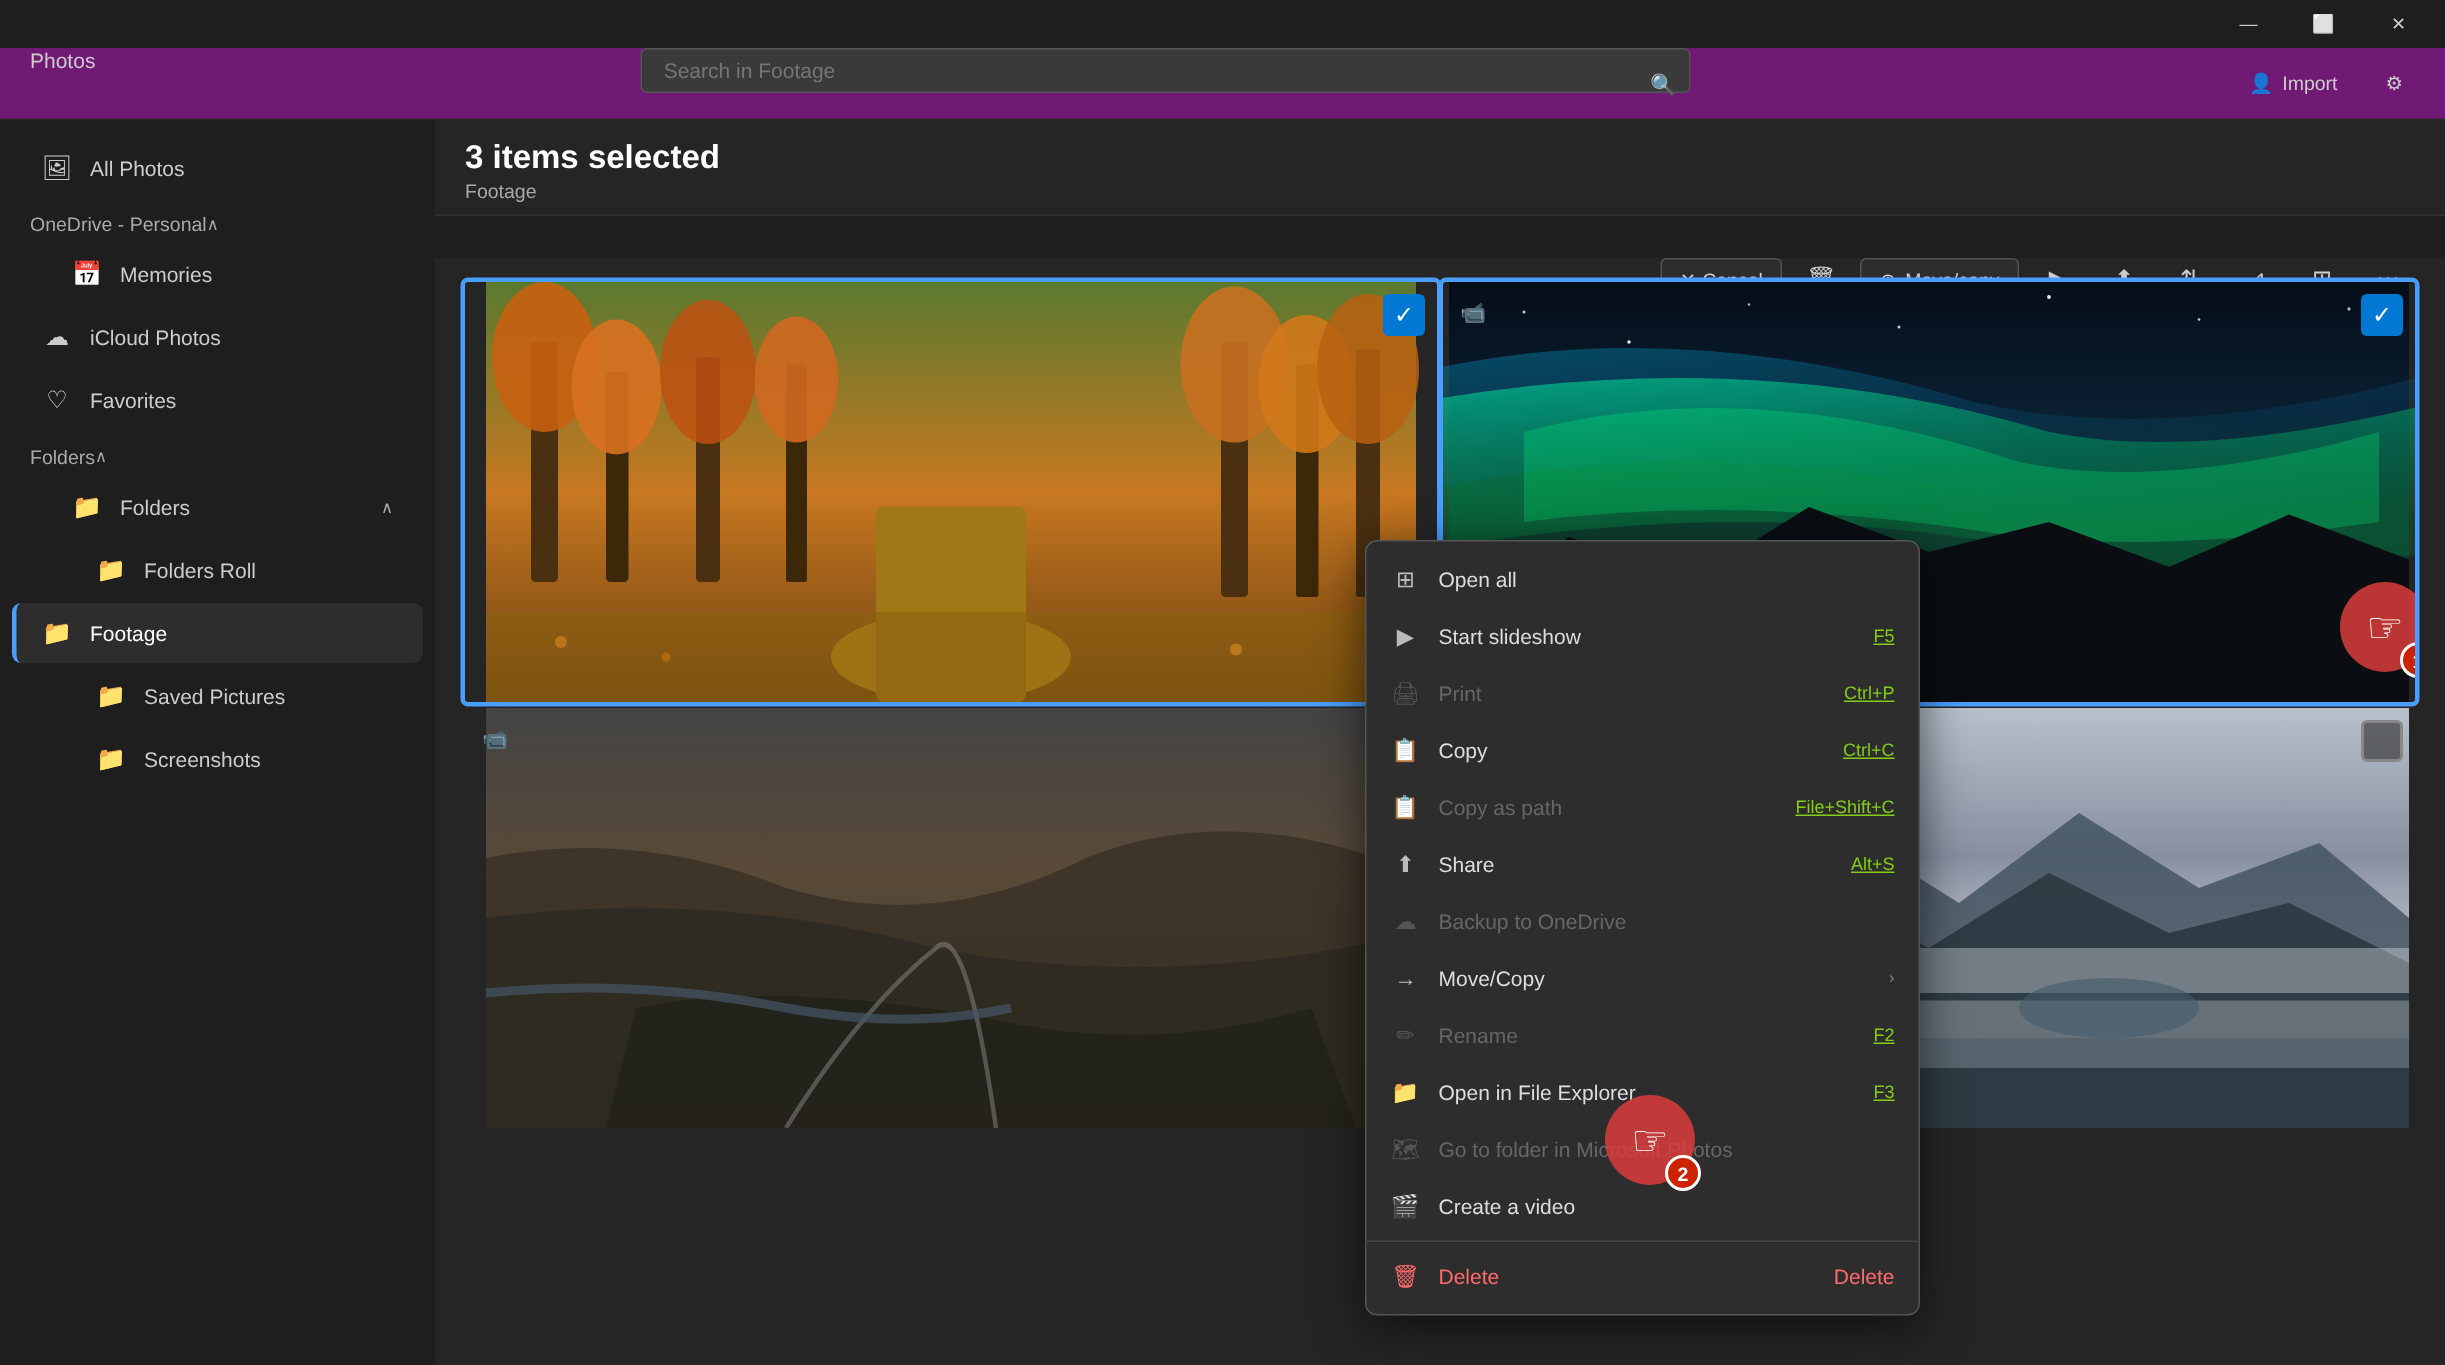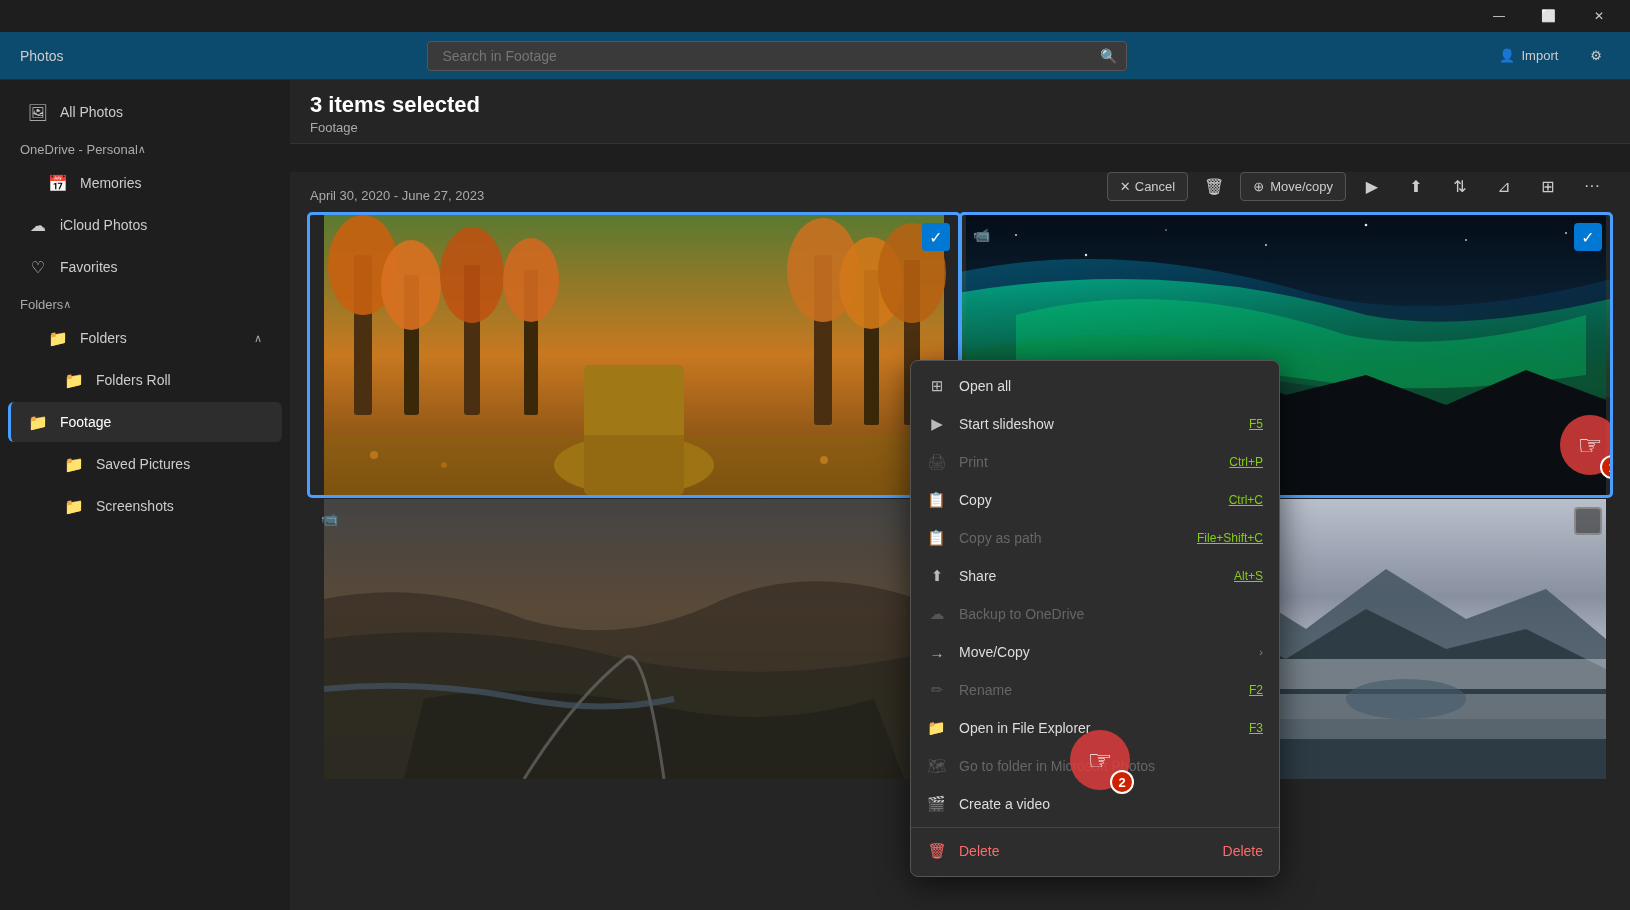--- a/index.html
+++ b/index.html
@@ -84,21 +84,21 @@
     .sidebar-indent2 {
       padding-left: 56px;
     }
     .chevron {
       font-size: 11px;
       color: #aaa;
     }
     .header-search {
       flex: 1;
       max-width: 700px;
-      margin: 16px auto;
+      margin: 0 auto;
       position: relative;
     }
     .header-search input {
       width: 100%;
       background: #3a3a3a;
       border: 1px solid #555;
       border-radius: 4px;
       color: #ccc;
       font-size: 14px;
       padding: 6px 40px 6px 14px;
@@ -352,23 +352,22 @@
     }
 
     
     .app-main {
       display: flex;
       flex: 1;
       overflow: hidden;
     }
     .top-bar {
       height: 48px;
-      background: #0c4a6e;
-      display: flex;
-      align-items: center;
+      background: #701a75;
+      display: flex;
       padding: 0 20px;
       gap: 16px;
       border-bottom: 1px solid #2a2a2a;
       flex-shrink: 0;
       position: relative;
     }
     .app-title {
       font-size: 14px;
       color: #ccc;
       font-weight: 500;
@@ -492,21 +491,20 @@
       </div>
       <div class="toolbar-icon-btn">
         <span>⊞</span>
       </div>
       <div class="toolbar-icon-btn">
         <span>···</span>
       </div>
     </div>
 
     <div class="photo-grid">
-      <div class="date-range">April 30, 2020 - June 27, 2023</div>
       <div class="grid">
 
         <div class="photo-item photo-selected">
           <svg width="100%" height="100%" viewBox="0 0 620 280" xmlns="http://www.w3.org/2000/svg">
             <defs>
               <linearGradient id="skyGrad" x1="0" y1="0" x2="0" y2="1">
                 <stop offset="0%" stop-color="#5a7a30"></stop>
                 <stop offset="50%" stop-color="#c87820"></stop>
                 <stop offset="100%" stop-color="#6a4010"></stop>
               </linearGradient>

